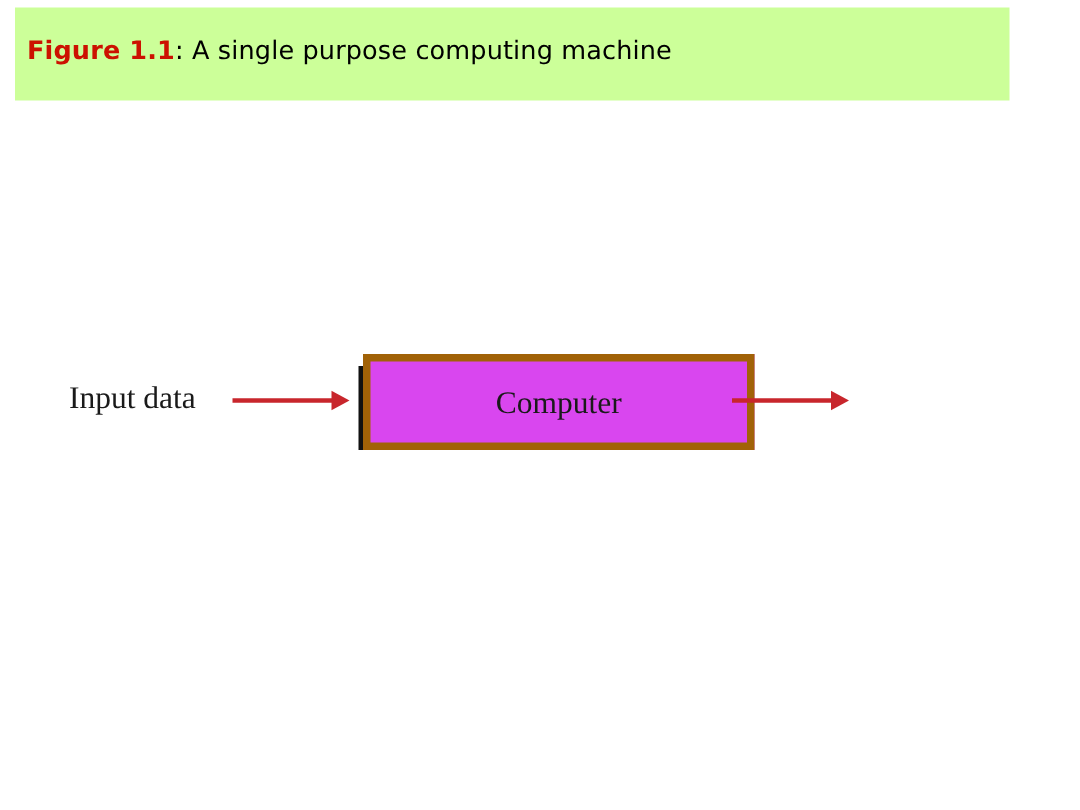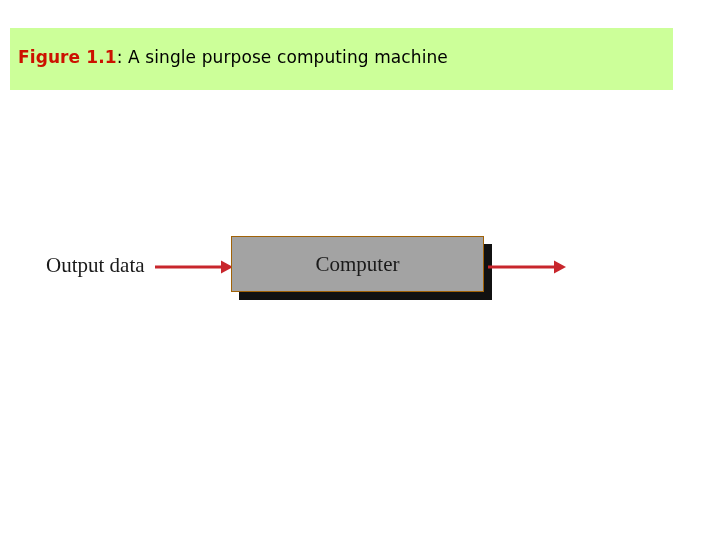--- a/index.html
+++ b/index.html
@@ -14,21 +14,21 @@
     height: 540px;
     background: #ffffff;
     overflow: hidden;
     font-family: "Liberation Sans", sans-serif;
   }
 
   
   #caption-band {
     position: absolute;
     left: 10px;
-    top: 28px;
+    top: 5px;
     width: 663px;
     height: 62px;
     background: #ccff99;
   }
   #caption-text {
     position: absolute;
     left: 8px;
     top: 18px;
     font-family: "DejaVu Sans", sans-serif;
     font-size: 17px;
@@ -76,26 +76,26 @@
   #computer-box-shadow {
     position: absolute;
     left: 239px;
     top: 244px;
     width: 253px;
     height: 56px;
     background: #111111;
   }
   #computer-box {
     position: absolute;
-    left: 231px;
+    left: 242px;
     top: 236px;
     width: 251px;
     height: 54px;
-    background: #a3a3a3;
-    border: 1px solid #a16207;
+    background: #d946ef;
+    border: 5px solid #a16207;
     box-sizing: content-box;
   }
   #label-computer {
     position: absolute;
     left: 0;
     top: 0;
     width: 251px;
     height: 54px;
     display: flex;
     align-items: center;
@@ -126,21 +126,21 @@
 <div id="page">
 
   <div id="caption-band">
     <div id="caption-text">
       <span id="caption-label">Figure 1.1</span><span id="caption-rest">: A single purpose computing machine</span>
     </div>
   </div>
 
   <div id="diagram">
 
-    <span class="dlabel" id="label-input">Output data</span>
+    <span class="dlabel" id="label-input">Input data</span>
 
     <svg class="arrow-svg" id="arrow-in" width="78" height="22" viewBox="0 0 78 22">
       <line x1="0" y1="11" x2="68" y2="11" stroke="#c8262c" stroke-width="3"></line>
       <polygon points="66,4.5 78,11 66,17.5" fill="#c8262c"></polygon>
     </svg>
 
     <div id="computer-box-shadow"></div>
 
     <div id="computer-box">
       <span id="label-computer">Computer</span>

